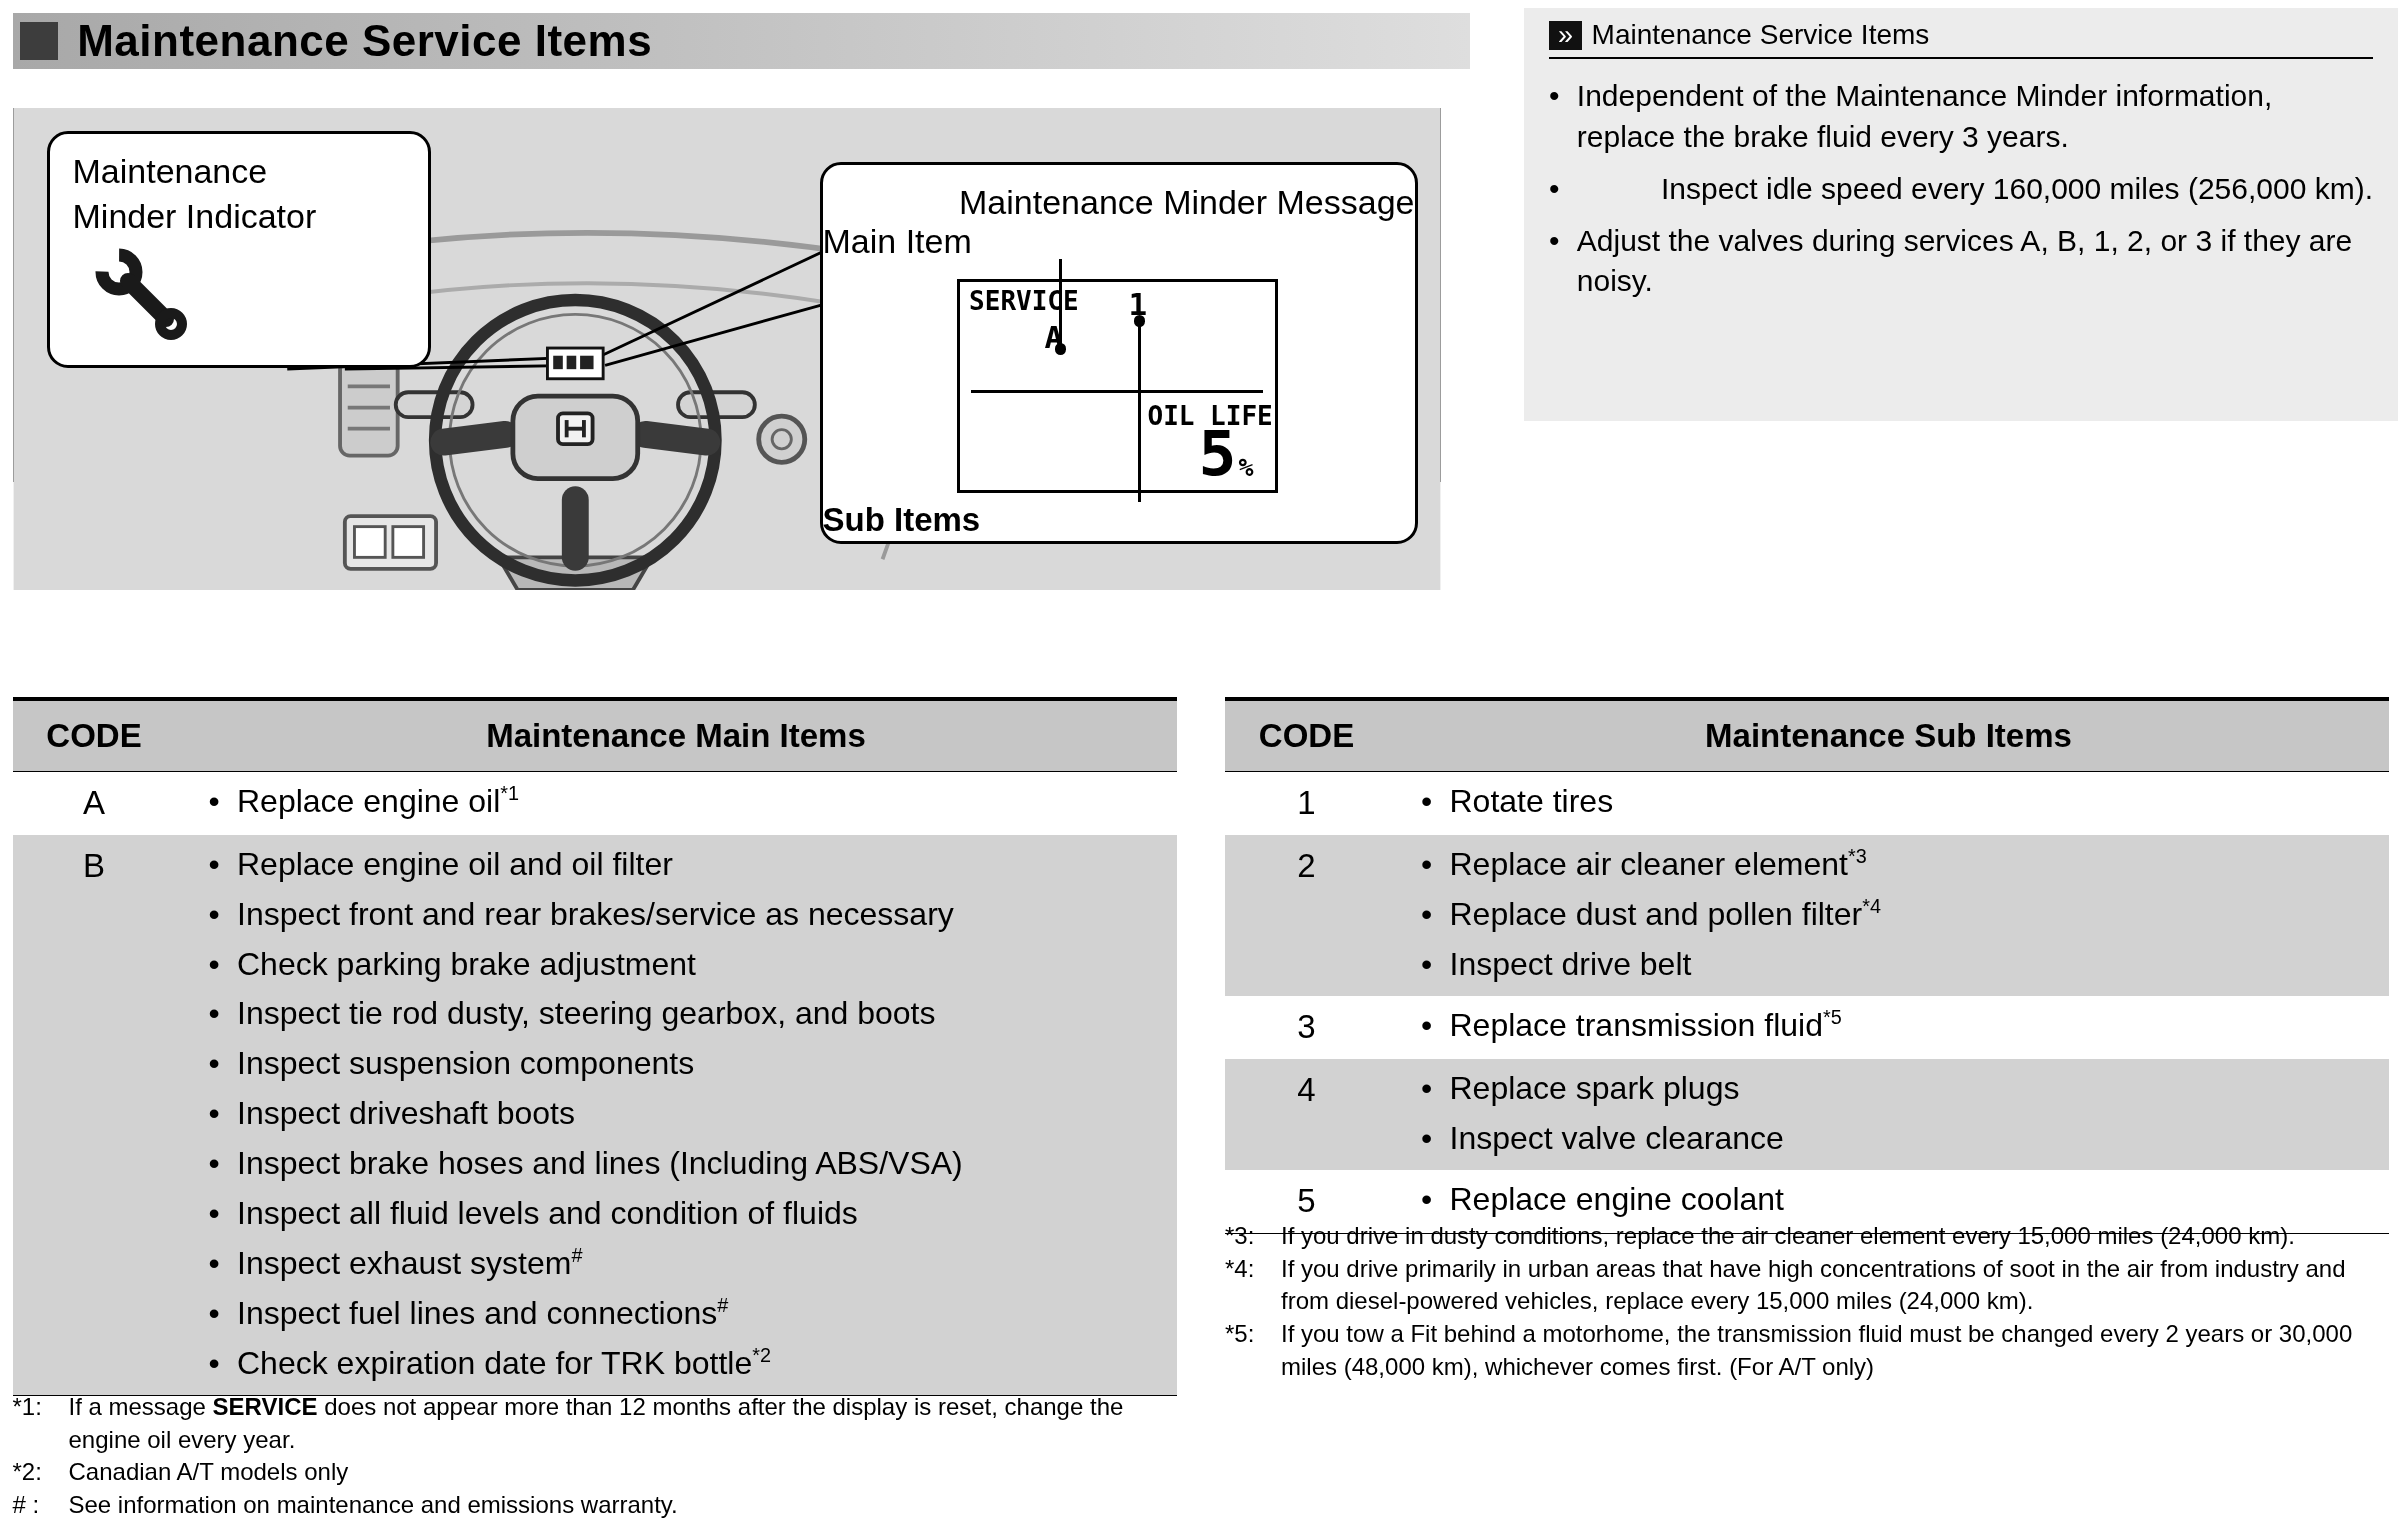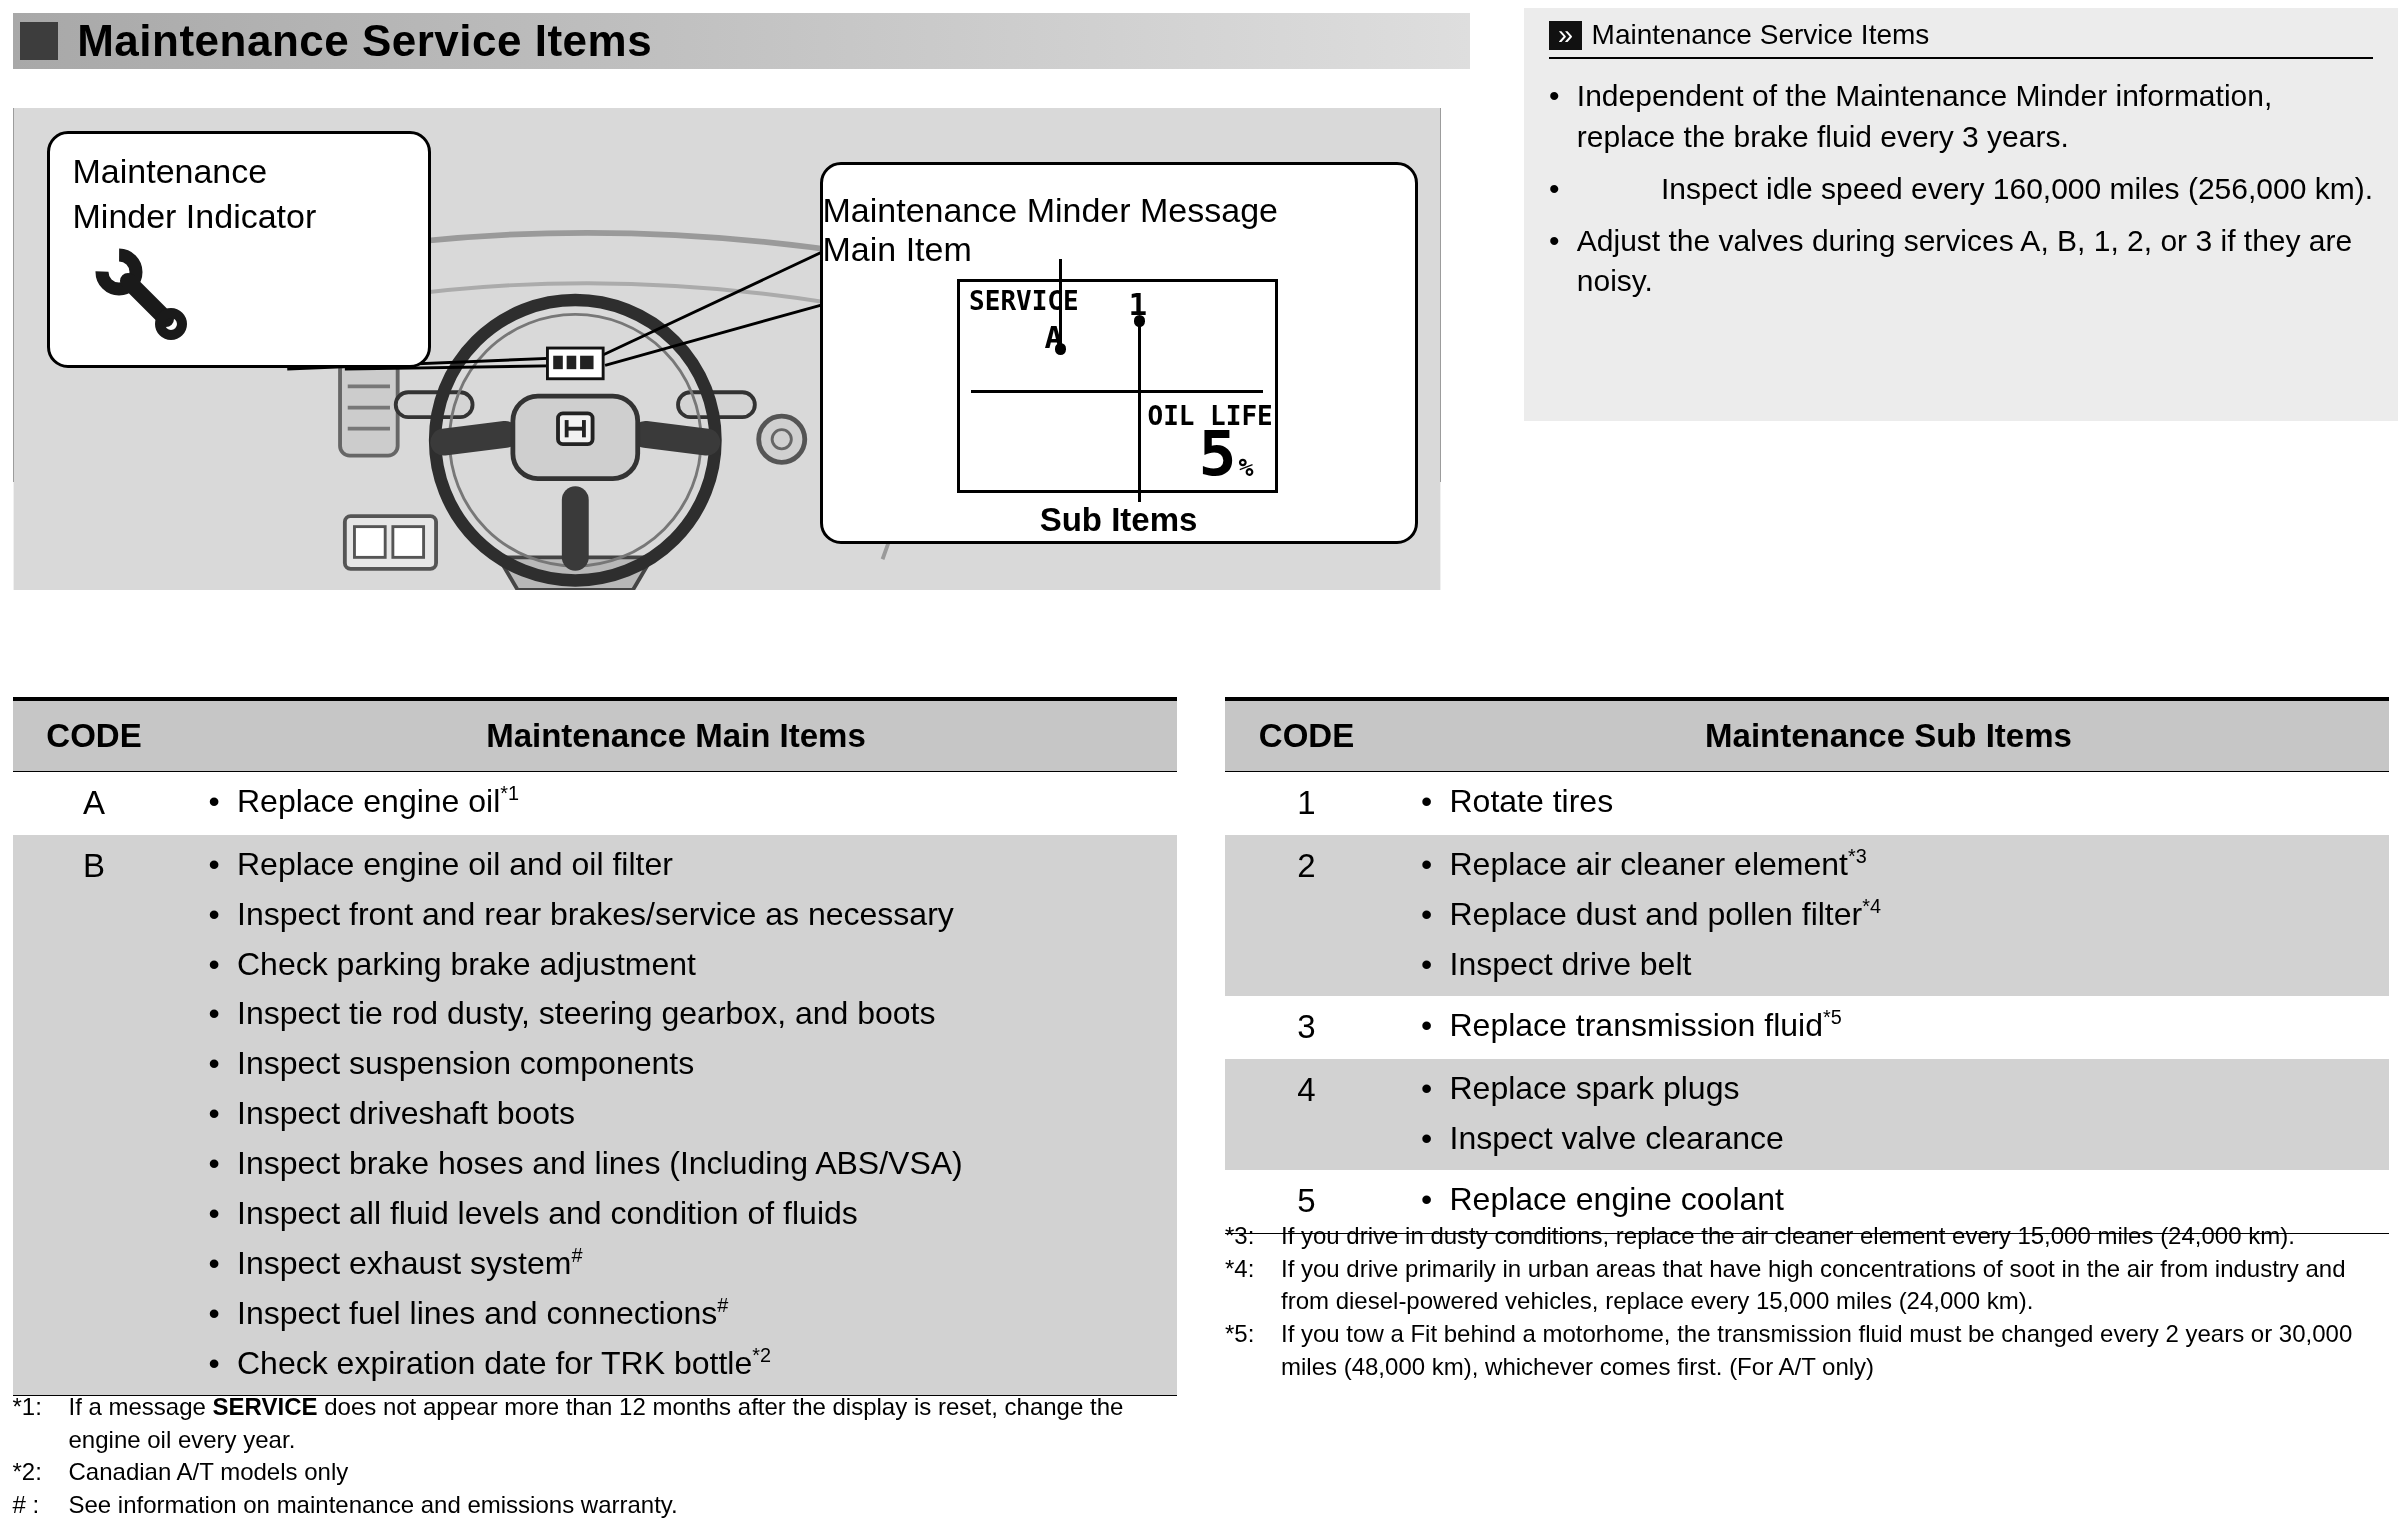--- a/index.html
+++ b/index.html
@@ -14,34 +14,34 @@
 
   
   .illo { position:absolute; left:12.5px; top:108px; width:1428px; height:374px; background:#737373; }
   .illo-svg { position:absolute; left:0; top:0; }
   .co-left { position:absolute; left:34px; top:23px; width:384px; height:237px; background:#fff;
              border:3.8px solid #000; border-radius:21px; box-sizing:border-box; padding:15.4px 23px;
              font-size:34px; line-height:1.3; z-index:2; }
   .wrench { position:absolute; left:44px; top:113px; }
   .co-right { position:absolute; left:807px; top:54px; width:598px; height:382px; background:#fff;
               border:3.8px solid #000; border-radius:21px; box-sizing:border-box; z-index:2; }
-  .co-t1 { text-align:left; margin-top:26px; font-size:34px; }
+  .co-t1 { text-align:right; margin-top:18px; font-size:34px; }
   .co-t2 { font-size:34px; }
   .lcd { position:absolute; left:134px; top:114px; width:321px; height:214px; background:#fff;
          border:3.8px solid #000; box-sizing:border-box; z-index:1;
          font-family:"DejaVu Sans Mono", monospace; font-weight:bold; }
   .lcd-service { position:absolute; left:9.6px; top:3.8px; font-size:26px; }
   .lcd-A { position:absolute; left:85px; top:37px; font-size:31px; }
   .lcd-1 { position:absolute; left:169px; top:3.8px; font-size:31px; }
   .lcd-hr { position:absolute; left:11.5px; right:11.5px; top:108px; border-top:3.8px solid #000; }
   .lcd-oil { position:absolute; left:188px; top:119px; font-size:26px; }
   .lcd-vw { position:absolute; right:21px; bottom:7.7px; display:flex; align-items:flex-end; }
   .lcd-val { font-size:63px; line-height:0.9; }
   .lcd-unit { font-size:25px; margin-left:1.9px; }
-  .subitems { position:absolute; left:0; right:0; top:336px; text-align:center; font-weight:bold; font-size:33px; }
+  .subitems { position:absolute; left:0; right:0; top:336px; text-align:left; font-weight:bold; font-size:33px; }
   .vline1 { position:absolute; left:236px; top:94px; width:3.8px; height:88px; background:#000; z-index:3; }
   .vline1::after { content:""; position:absolute; left:-3.8px; bottom:-7.7px; width:11.5px; height:11.5px;
                    border-radius:50%; background:#000; }
   .vline2 { position:absolute; left:315px; top:156px; width:3.8px; height:181px; background:#000; z-index:3; }
   .vline2::before { content:""; position:absolute; left:-3.8px; top:-5.8px; width:11.5px; height:11.5px;
                     border-radius:50%; background:#000; }
 
   
   .sidebar { position:absolute; left:1524px; top:7.7px; width:874px; height:413px; background:#ececec;
              padding:11.5px 25px; box-sizing:border-box; }

